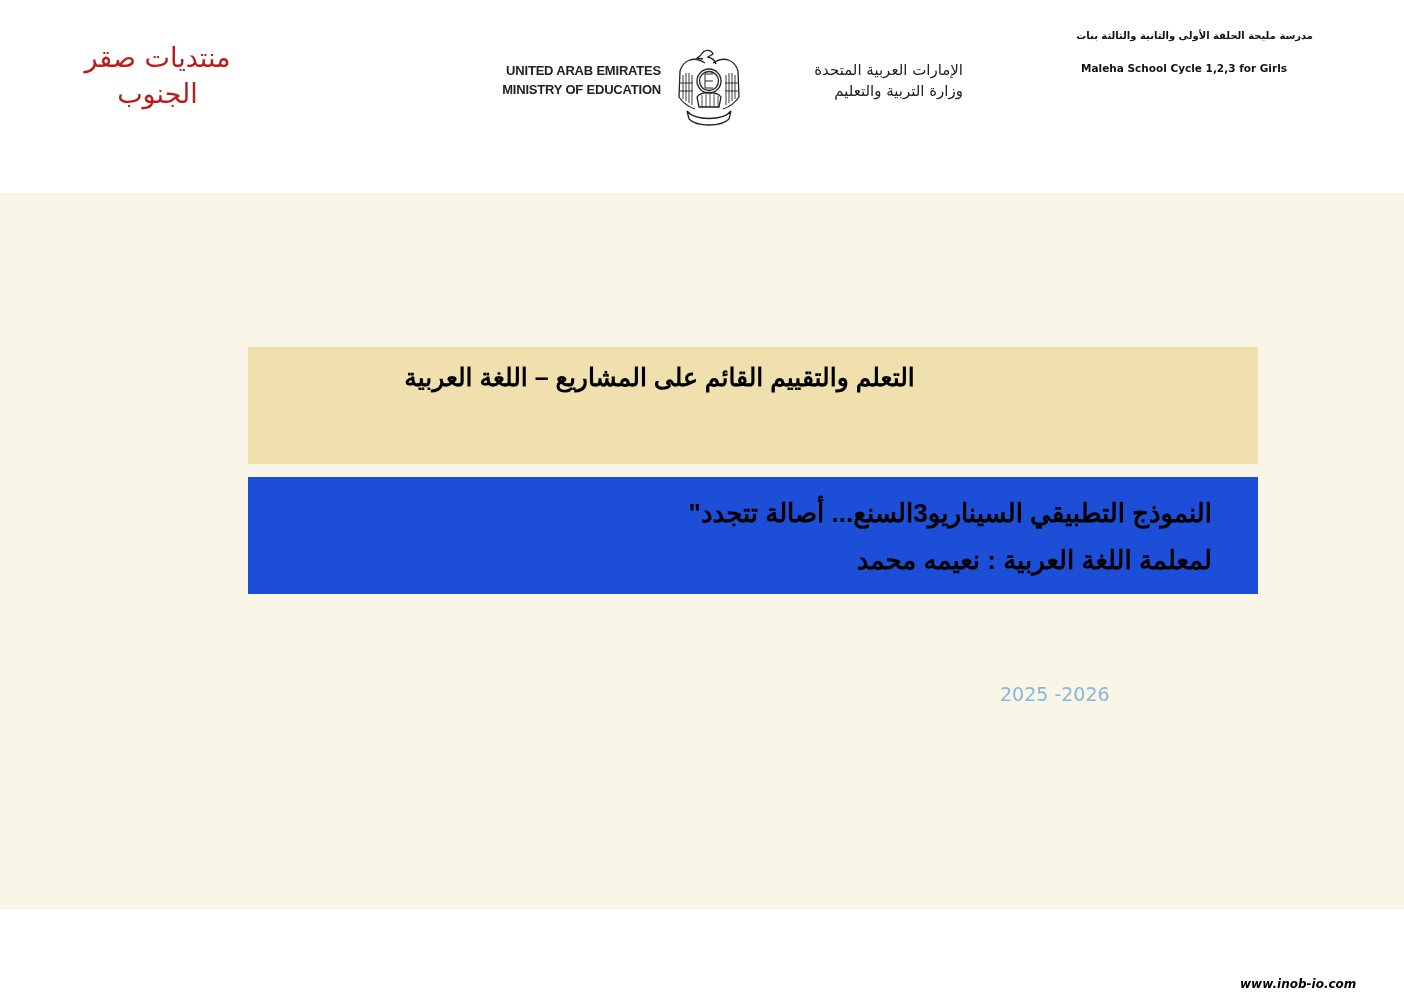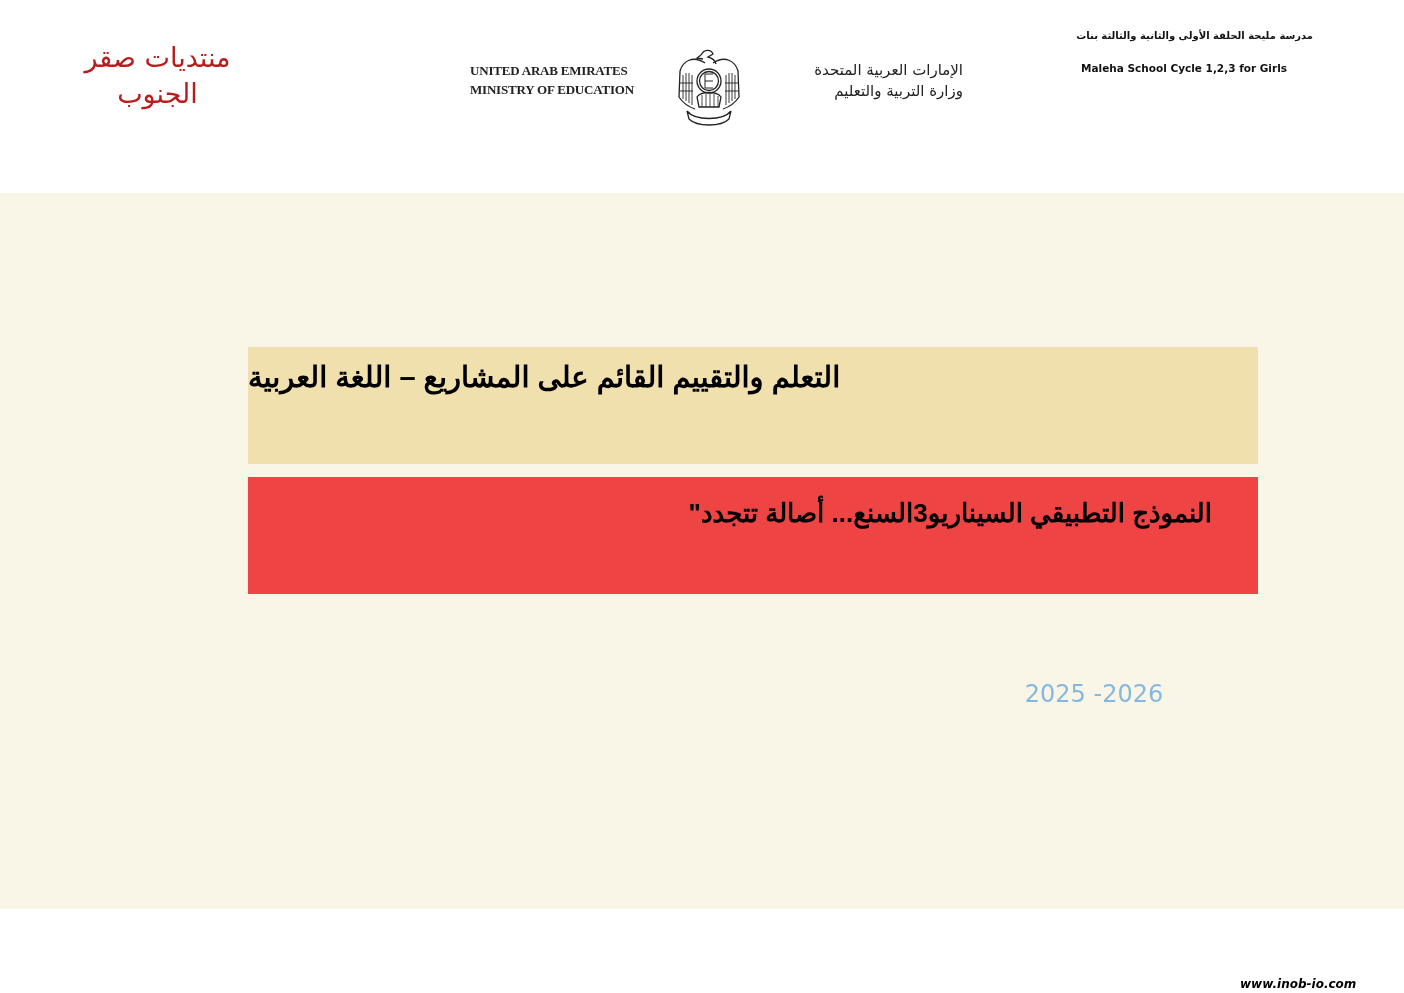--- a/index.html
+++ b/index.html
@@ -10,22 +10,22 @@
   }
   .abs { position: absolute; }
 
   .forum-title {
     left: 40px; top: 40px; width: 235px; text-align: center;
     direction: rtl; color: #b91c1c; font-size: 27px; line-height: 36px;
     font-family: "DejaVu Sans", sans-serif;
   }
 
   .moe-en {
-    left: 470px; top: 61px; width: 191px; text-align: left;
-    font-family: Liberation Serif, serif; font-weight: bold;
+    left: 470px; top: 61px; width: 191px; text-align: right;
+    font-family: Liberation Sans, sans-serif; font-weight: bold;
     font-size: 13px; line-height: 19px; color: #222;
     letter-spacing: -0.2px;
   }
   .moe-emblem { left: 675px; top: 45px; width: 68px; height: 82px; }
   .moe-ar {
     left: 778px; top: 60px; width: 185px; text-align: right; direction: rtl;
     font-family: "DejaVu Sans", sans-serif; font-size: 15px; line-height: 21px; color: #222;
   }
 
   .school-ar {
@@ -36,36 +36,36 @@
     left: 1060px; top: 62px; width: 227px; text-align: right;
     font-family: "DejaVu Sans", sans-serif; font-weight: bold; font-size: 10.5px; color: #111;
   }
 
   .cream-band { left: 0; top: 193px; width: 1404px; height: 716px; background: #f9f5e7; }
 
   .title-box {
     left: 248px; top: 347px; width: 1010px; height: 117px; background: #f0e0ad;
   }
   .title-text {
-    position: absolute; left: 0; top: 10px; width: 823px; text-align: left; direction: rtl;
-    font-family: "Liberation Sans", sans-serif; font-weight: bold; font-size: 29px; line-height: 40px; color: #000;
+    position: absolute; left: 0; top: 10px; width: 823px; text-align: center; direction: rtl;
+    font-family: "Liberation Sans", sans-serif; font-weight: bold; font-size: 25px; line-height: 40px; color: #000;
   }
   .sub-box {
-    left: 248px; top: 477px; width: 1010px; height: 117px; background: #ef4444;
+    left: 248px; top: 477px; width: 1010px; height: 117px; background: #1d4ed8;
   }
   .sub-line {
     position: absolute; left: 0; width: 964px; text-align: right; direction: rtl;
     font-family: "Liberation Sans", sans-serif; font-weight: bold; font-size: 26px; line-height: 36px; color: #000;
   }
   .sub-line.l1 { top: 18px; }
   .sub-line.l2 { top: 65px; }
 
   .year {
-    left: 1000px; top: 674px; width: 188px; text-align: center;
-    font-family: "DejaVu Sans", sans-serif; font-size: 24px; line-height: 40px; color: #85b8df;
+    left: 1000px; top: 674px; width: 188px; text-align: left;
+    font-family: "DejaVu Sans", sans-serif; font-size: 19px; line-height: 40px; color: #85b8df;
   }
 
   .footer-url {
     left: 1240px; top: 976px; width: 157px; text-align: left;
     font-family: "DejaVu Sans", sans-serif; font-weight: bold; font-style: italic;
     font-size: 12px; line-height: 16px; color: #000;
   }
 </style>
 </head>
 <body>
@@ -127,17 +127,18 @@
 <div class="abs school-en">Maleha School Cycle 1,2,3 for Girls</div>
 
 <div class="abs cream-band"></div>
 
 <div class="abs title-box">
   <div class="title-text">التعلم والتقييم القائم على المشاريع – اللغة العربية</div>
 </div>
 
 <div class="abs sub-box">
   <div class="sub-line l1">النموذج التطبيقي  السيناريو3السنع... أصالة تتجدد"</div>
+  <div class="sub-line l2">لمعلمة اللغة العربية : نعيمه محمد</div>
 </div>
 
 <div class="abs year">2025 -2026</div>
 
 <div class="abs footer-url">www.inob-io.com</div>
 
 </body></html>

